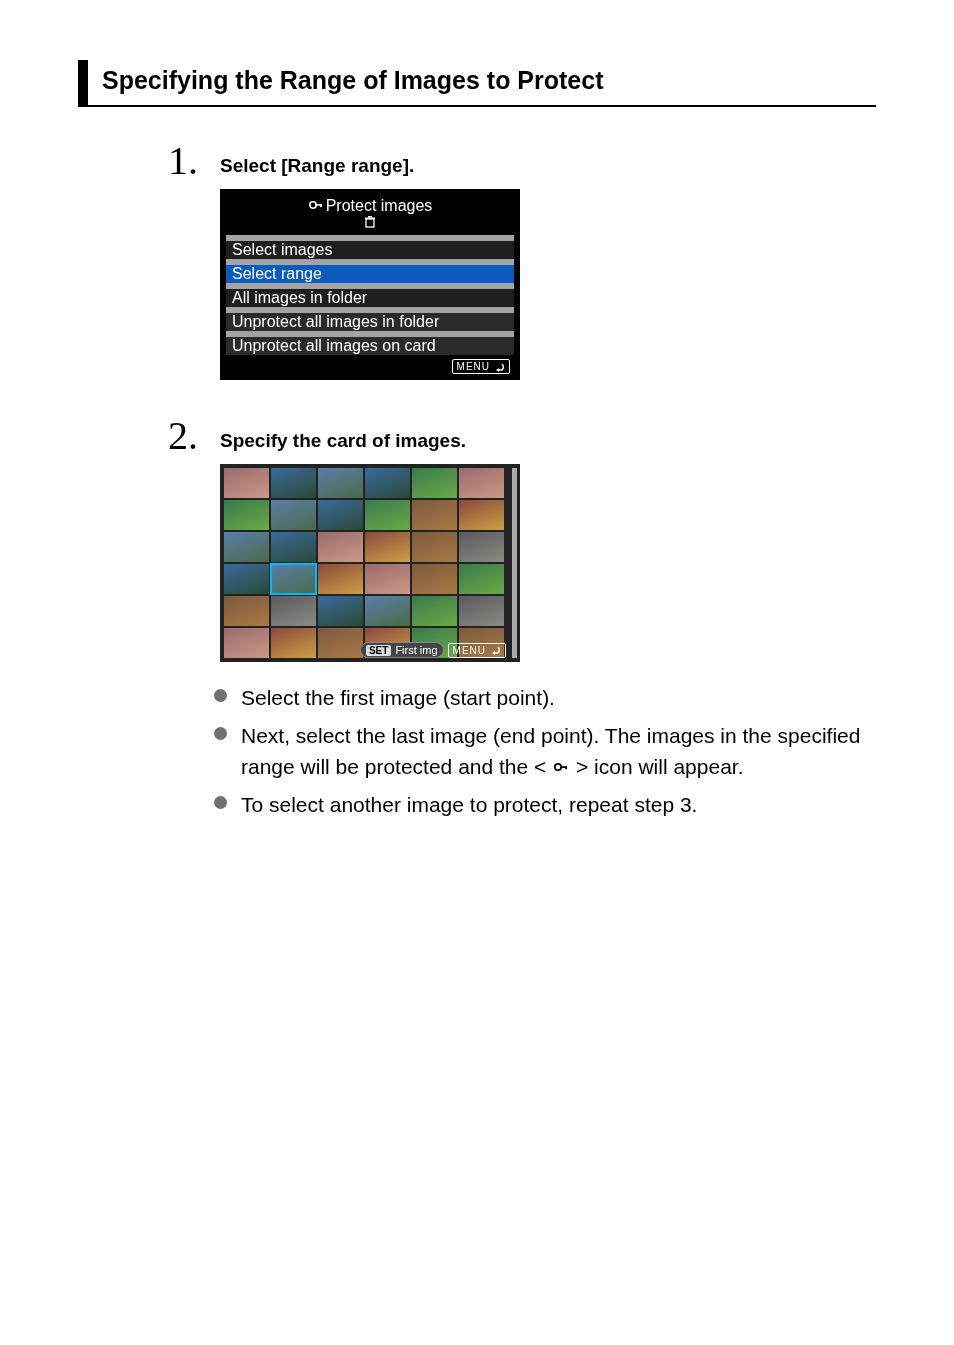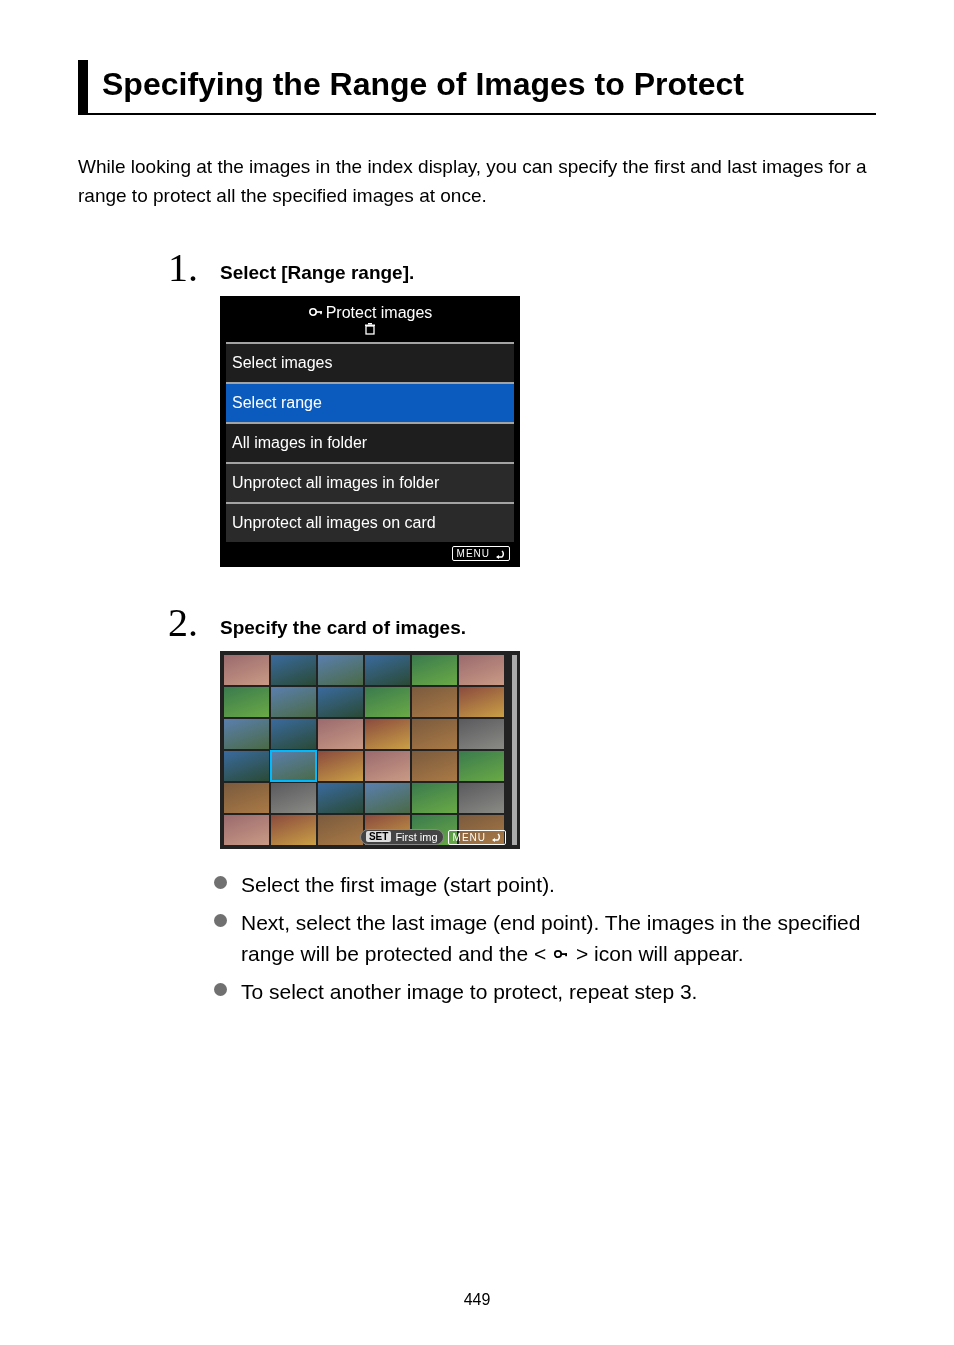--- a/index.html
+++ b/index.html
@@ -14,21 +14,21 @@
     padding: 60px 78px 40px 78px;
     box-sizing: border-box;
     width: 954px;
     min-height: 1345px;
     position: relative;
   }
   .section-head {
     border-left: 10px solid #000;
     border-bottom: 2px solid #000;
     padding: 6px 0 10px 14px;
-    font-size: 32px;
+    font-size: 25px;
     font-weight: bold;
     margin-bottom: 38px;
   }
   .intro-text {
     font-size: 19px;
     line-height: 1.5;
     margin-bottom: 42px;
   }
   .step {
     display: flex;
@@ -75,23 +75,23 @@
     flex-direction: column;
   }
   .menu-title-left {
     display: flex;
     align-items: center;
     gap: 2px;
   }
   .menu-item {
     color: #fff;
     font-size: 16px;
-    padding: 10px 6px;
+    padding: 0 6px;
     background: #2a2a2a;
-    border-top: 2px solid #a3a3a3;
+    border-top: 6px solid #a3a3a3;
   }
   .menu-item.alt {
     background: #1e1e1e;
   }
   .menu-item.highlight {
     background: #0b5bbf;
   }
   .menu-footer {
     display: flex;
     justify-content: flex-end;
@@ -175,21 +175,21 @@
   .grid-bottom {
     position: absolute;
     right: 14px;
     bottom: 4px;
     display: flex;
     gap: 4px;
     align-items: center;
   }
   .first-img-badge {
     display: inline-flex;
-    align-items: flex-start;
+    align-items: center;
     gap: 4px;
     background: #444;
     color: #fff;
     font-size: 11px;
     padding: 1px 5px;
     border-radius: 8px;
     border:1px solid #888;
   }
   .set-chip{
     background:#ddd;
@@ -236,21 +236,20 @@
   }
   .trash-icon svg, .key-icon svg, .undo-icon svg { display:block; }
 </style>
 </head>
 <body>
 
 <div class="page">
 
   <div class="section-head">Specifying the Range of Images to Protect</div>
 
-  <div class="intro-text">While looking at the images in the index display, you can specify the first and last images for a range to protect all the specified images at once.</div>
 
   <div class="step">
     <div class="step-number">1</div>
     <div class="step-body">
       <div class="step-title">Select [Range range].</div>
 
       <div class="menu-screenshot">
         <div class="menu-title-row">
           <span class="menu-title-left">
             <span class="key-icon">
@@ -393,14 +392,13 @@
           </div>
         </div>
         <div class="bullet-row">
           <div class="bullet-dot"></div>
           <div>To select another image to protect, repeat step 3.</div>
         </div>
       </div>
     </div>
   </div>
 
-  <div class="page-num">449</div>
 </div>
 
 </body></html>

